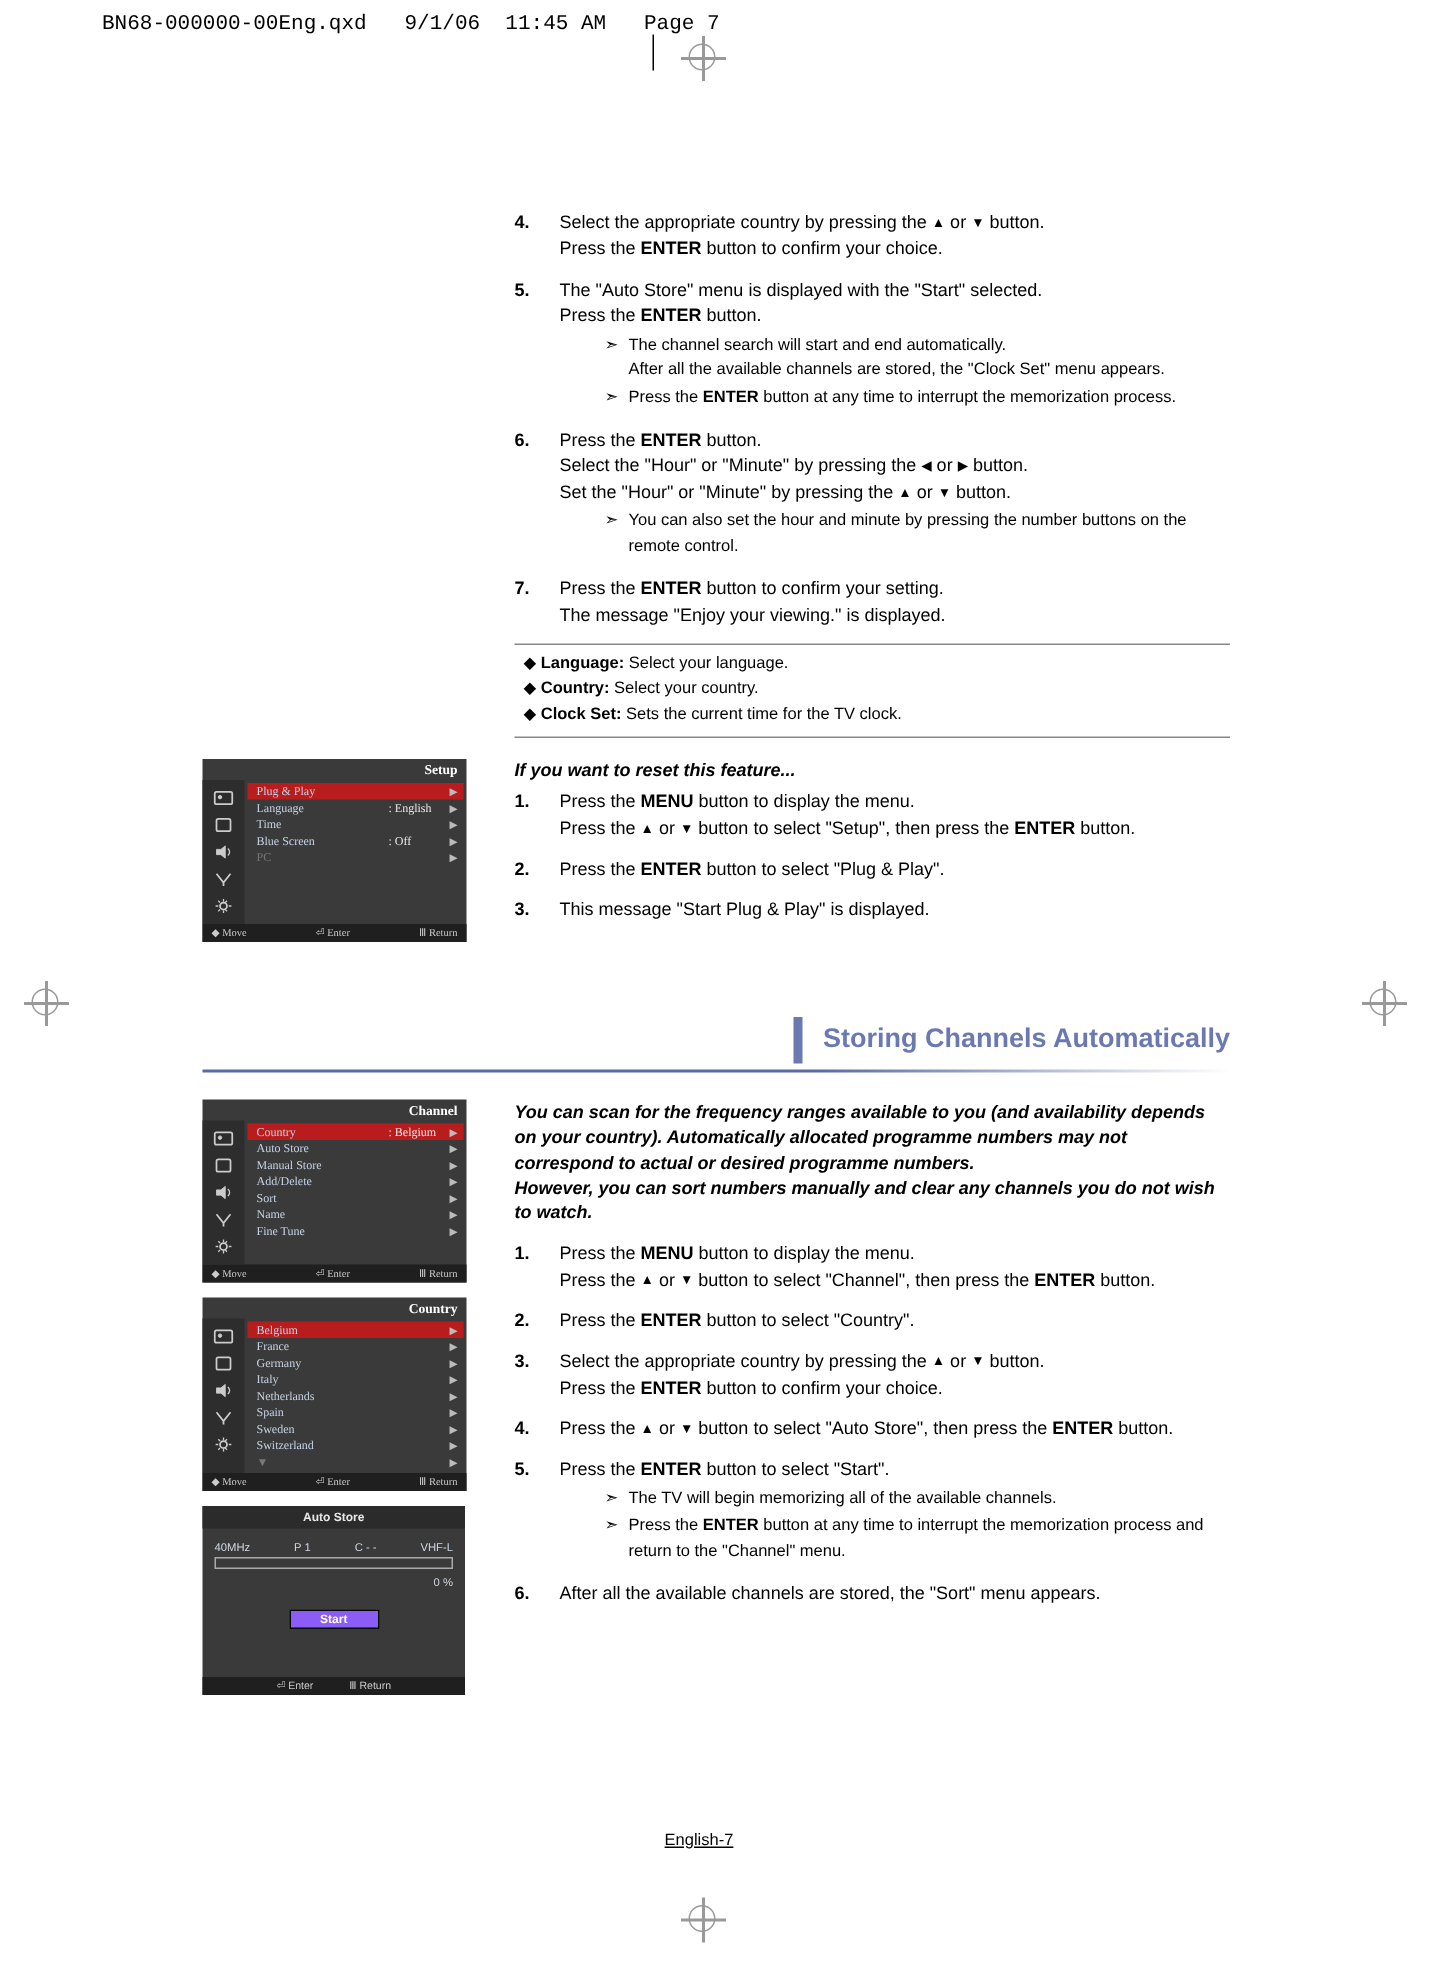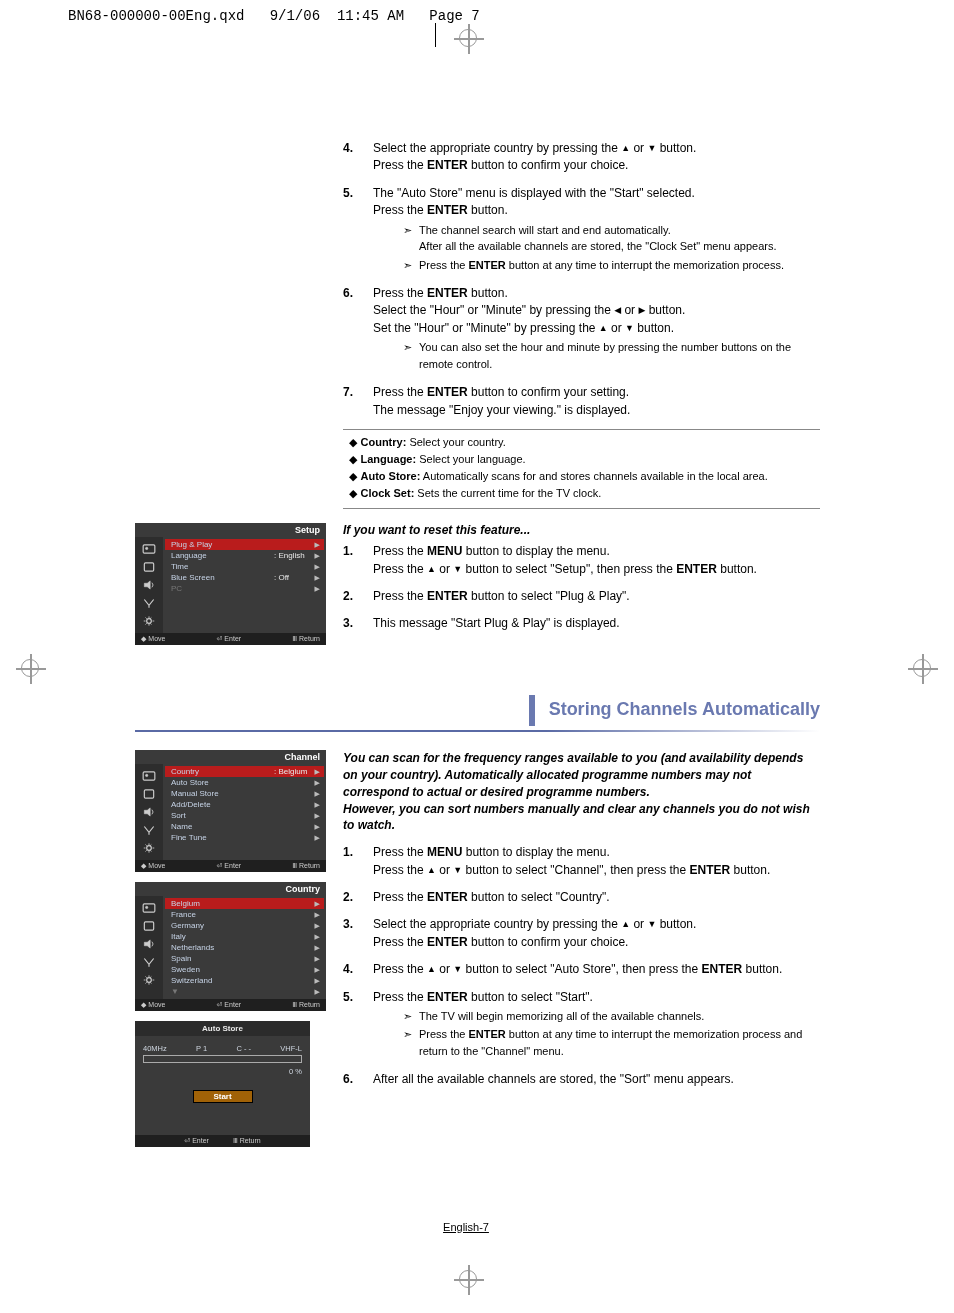--- a/index.html
+++ b/index.html
@@ -36,42 +36,42 @@
   .bullets { padding: 4px 0 6px 0; font-size: 11px; line-height: 1.55; }
   .bullets .row { padding-left: 6px; }
 
   .reset-heading { font-style: italic; font-weight: bold; font-size: 12px; margin-bottom: 6px; }
 
   .two-col { display: flex; }
   .left-col { width: 190px; flex-shrink: 0; }
   .right-col { flex: 1; padding-left: 18px; }
 
   
-  .osd { background: #3a3a3a; color: #e8e8e8; font-size: 8px; width: 191px; margin-bottom: 10px; font-family: Liberation Sans, sans-serif; }
+  .osd { background: #3a3a3a; color: #e8e8e8; font-size: 8px; width: 176px; margin-bottom: 10px; font-family: Liberation Serif, serif; }
   .osd .title { text-align: right; font-weight: bold; padding: 2px 6px 2px 6px; color: #fff; font-size: 9px; }
   .osd .body { display: flex; }
   .osd .icons { width: 28px; background: #2d2d2d; display: flex; flex-direction: column; align-items: center; gap: 6px; padding: 6px 0; }
   .osd .icons .ic { width: 14px; height: 12px; color: #ddd; fill: none; stroke: #ccc; }
   .osd .rows { flex: 1; padding: 2px 2px; }
   .osd .row { display: flex; align-items: center; padding: 1px 4px 1px 6px; color: #c6d3e6; }
   .osd .row.sel { background: #b91c1c; }
   .osd .row .lbl { flex: 1; }
   .osd .row .val { width: 40px; color: #e8e8e8; margin-left: 40px; }
   .osd .row .car { width: 6px; text-align: right; color: #bbb; font-size: 7px; }
   .osd .foot { background: #1f1f1f; display: flex; justify-content: space-between; padding: 2px 6px; font-size: 7px; color: #ccc; }
   .osd .foot span { display: inline-flex; align-items: center; gap: 2px; }
   .osd .dim { color: #777; }
 
   .osd-auto { background: #3a3a3a; color: #e8e8e8; font-size: 8px; width: 175px; }
   .osd-auto .title { text-align: center; font-weight: bold; padding: 3px 0; background: #2b2b2b; }
   .osd-auto .mid { padding: 8px 8px 10px 8px; }
   .osd-auto .meta { display: flex; justify-content: space-between; font-size: 7.5px; color: #cfd6e0; margin-bottom: 2px; }
   .osd-auto .bar { border: 1px solid #aaa; height: 8px; margin: 2px 0 4px 0; position: relative; }
   .osd-auto .pct { text-align: right; font-size: 7.5px; color: #cfd6e0; }
-  .osd-auto .startbtn { margin: 14px auto 22px auto; width: 60px; text-align: center; background: #a16207; border: 1px solid #000; color: #fff; font-size: 8px; font-weight: bold; padding: 1px 0; }
+  .osd-auto .startbtn { margin: 14px auto 22px auto; width: 60px; text-align: center; background: #8b5cf6; border: 1px solid #000; color: #fff; font-size: 8px; font-weight: bold; padding: 1px 0; }
   .osd-auto .foot { background: #1f1f1f; display: flex; justify-content: center; gap: 24px; padding: 2px 6px; font-size: 7px; color: #ccc; }
 
   .sect-head-wrap { display: flex; align-items: stretch; margin: 40px 0 4px 0; justify-content: flex-end; }
   .sect-bar { width: 6px; background: #6a79b0; margin-right: 14px; }
   .sect-head { color: #6a79b0; font-size: 18px; font-weight: bold; padding: 4px 0 6px 0; }
   .grad-line { height: 2px; background: linear-gradient(to right, #5a6aa5 0%, #5a6aa5 60%, rgba(90,106,165,0) 100%); margin-bottom: 18px; }
 
   .intro { font-style: italic; font-weight: bold; font-size: 12px; line-height: 1.4; margin-bottom: 10px; }
 
   .footer-pg { position: absolute; bottom: 80px; left: 0; width: 932px; text-align: center; font-size: 11px; text-decoration: underline; }
@@ -144,23 +144,22 @@
         <div class="ol-item">
           <div class="num">7.</div>
           <div class="body">
             <div>Press the <b>ENTER</b> button to confirm your setting.</div>
             <div>The message "Enjoy your viewing." is displayed.</div>
           </div>
         </div>
       </div>
 
     <div id="block1-bullets" class="bullets hr-top hr-bot" style="margin-left:208px;">
+        <div class="row">◆ <b>Language:</b> Select your language.</div>
         <div class="row">◆ <b>Country:</b> Select your country.</div>
-        <div class="row">◆ <b>Language:</b> Select your language.</div>
-        <div class="row">◆ <b>Auto Store:</b> Automatically scans for and stores channels available in the local area.</div>
         <div class="row">◆ <b>Clock Set:</b> Sets the current time for the TV clock.</div>
       </div>
 
     <div class="two-col" style="margin-top:14px;">
       <div class="left-col">
         <div class="osd" id="osd-setup">
             <div class="title">Setup</div>
             <div class="body">
               <div class="icons">
     <svg class="ic" viewBox="0 0 24 20">

